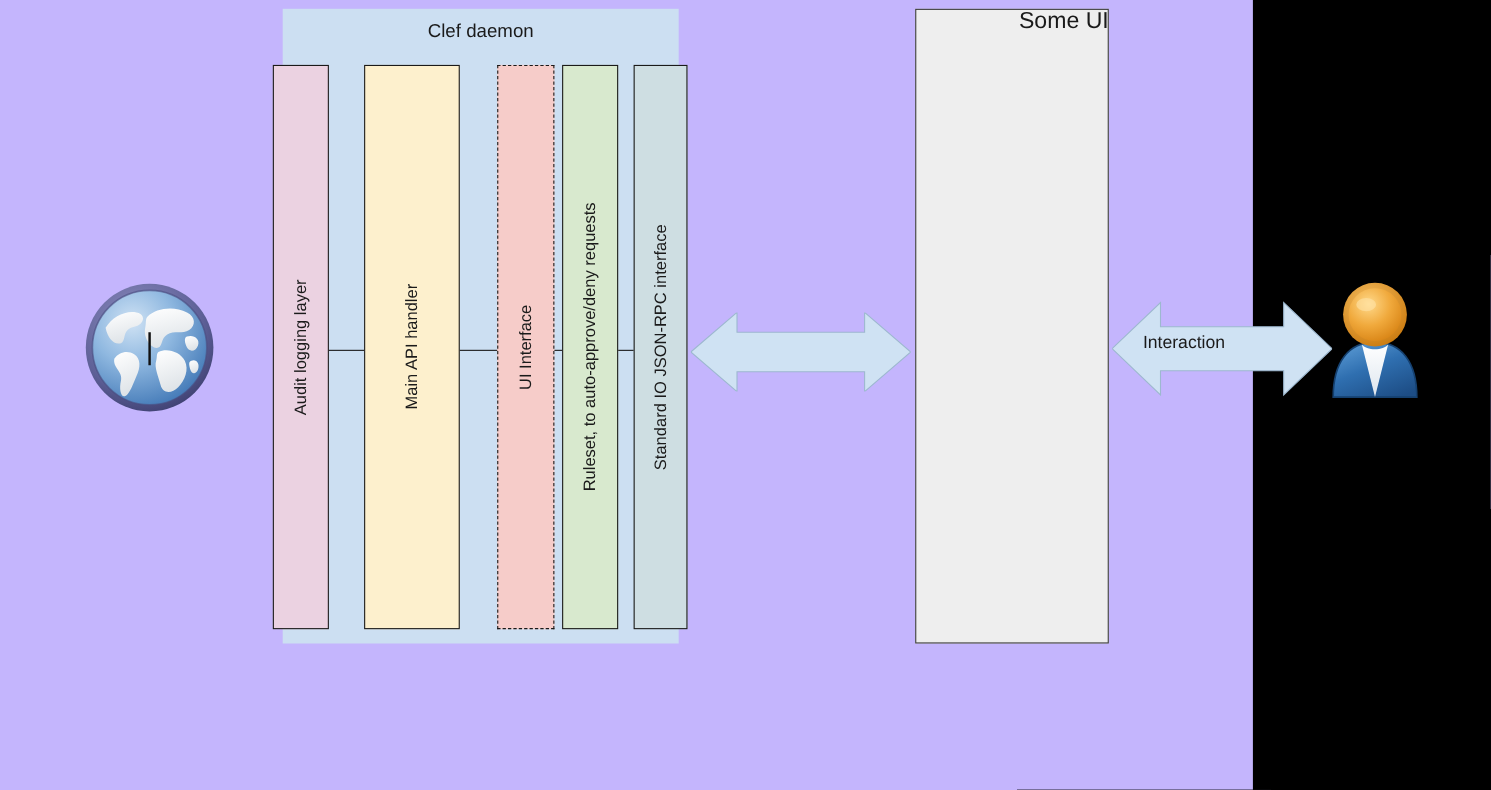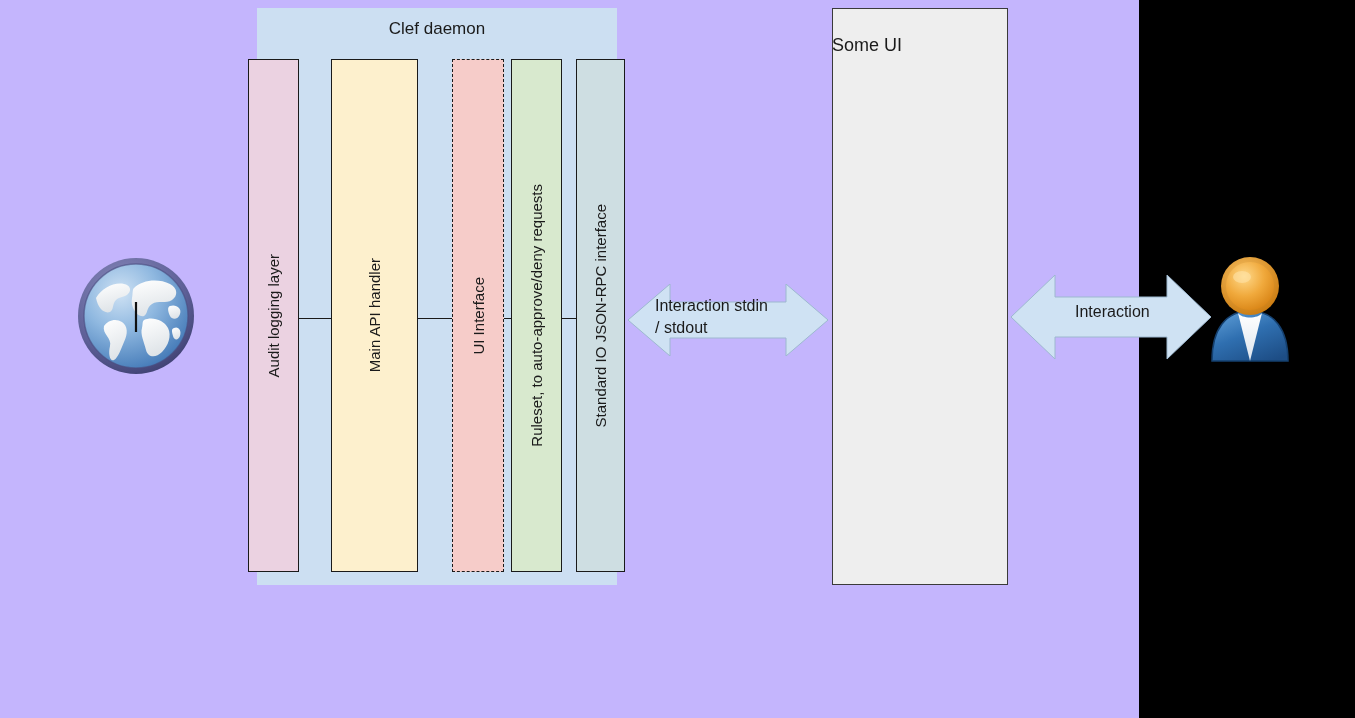--- a/index.html
+++ b/index.html
@@ -74,24 +74,24 @@
   
   .someui-box {
     position: absolute;
     left: 832px; top: 8px;
     width: 176px; height: 577px;
     background: #EEEEEE;
     border: 1px solid #3a3a3a;
   }
   .someui-title {
     position: absolute;
-    left: 832px; top: 34px;
+    left: 832px; top: 8px;
     width: 176px;
-    text-align: left;
-    font-size: 18px;
+    text-align: right;
+    font-size: 21px;
     color: #1a1a1a;
     line-height: 22px;
   }
   .someui-list {
     position: absolute;
     left: 843px; top: 62px;
     width: 160px;
     font-size: 17px;
     color: #1a1a1a;
     line-height: 22px;
@@ -104,21 +104,21 @@
   .arrow-label {
     position: absolute;
     font-size: 16px;
     color: #1a1a1a;
     line-height: 22px;
     white-space: pre-line;
   }
   .arrow-1 { left: 628px; top: 284px; width: 200px; height: 72px; }
   .label-1 { left: 655px; top: 295px; width: 150px; }
   .arrow-2 { left: 1011px; top: 273px; width: 200px; height: 88px; }
-  .label-2 { left: 1039px; top: 301px; width: 130px; margin-left: 36px; }
+  .label-2 { left: 1039px; top: 301px; width: 130px; }
 
   
   .icon-globe { position: absolute; left: 74px; top: 254px; width: 124px; height: 124px; }
   .icon-user  { position: absolute; left: 1204px; top: 253px; width: 92px; height: 110px; }
   .icon-globe svg, .icon-user svg { display: block; }
 </style>
 </head>
 <body>
 
 <div id="canvas">
@@ -186,22 +186,20 @@
 
   <div class="lane lane-jsonrpc">
     <span class="lane-text">Standard IO JSON-RPC interface</span>
   </div>
 
   <div class="arrow-wrap arrow-1">
     <svg viewBox="0 0 200 72" width="200" height="72">
       <polygon points="0,36 42,0 42,18 158,18 158,0 200,36 158,72 158,54 42,54 42,72" fill="#CFE2F3" stroke="#9db8cf" stroke-width="1"></polygon>
     </svg>
   </div>
-  <div class="arrow-label label-1">Interaction stdin
-/ stdout</div>
 
   <div class="someui-box"></div>
   <div class="someui-title">Some UI</div>
 
   <div class="arrow-wrap arrow-2">
     <svg viewBox="0 0 200 88" width="200" height="88">
       <polygon points="0,44 44,2 44,24 156,24 156,2 200,44 156,86 156,64 44,64 44,86" fill="#CFE2F3" stroke="#9db8cf" stroke-width="1"></polygon>
     </svg>
   </div>
   <div class="arrow-label label-2">Interaction</div>

